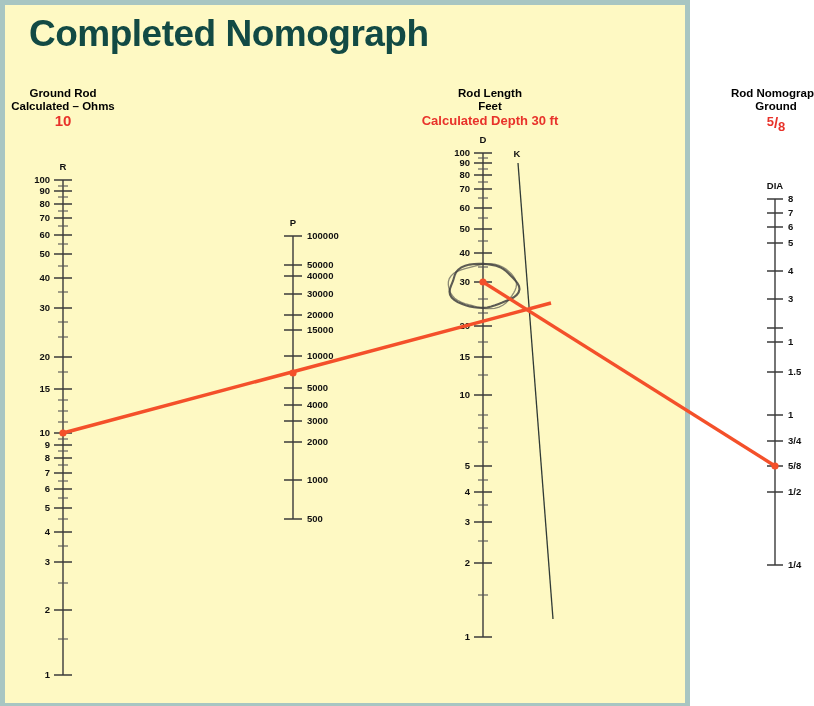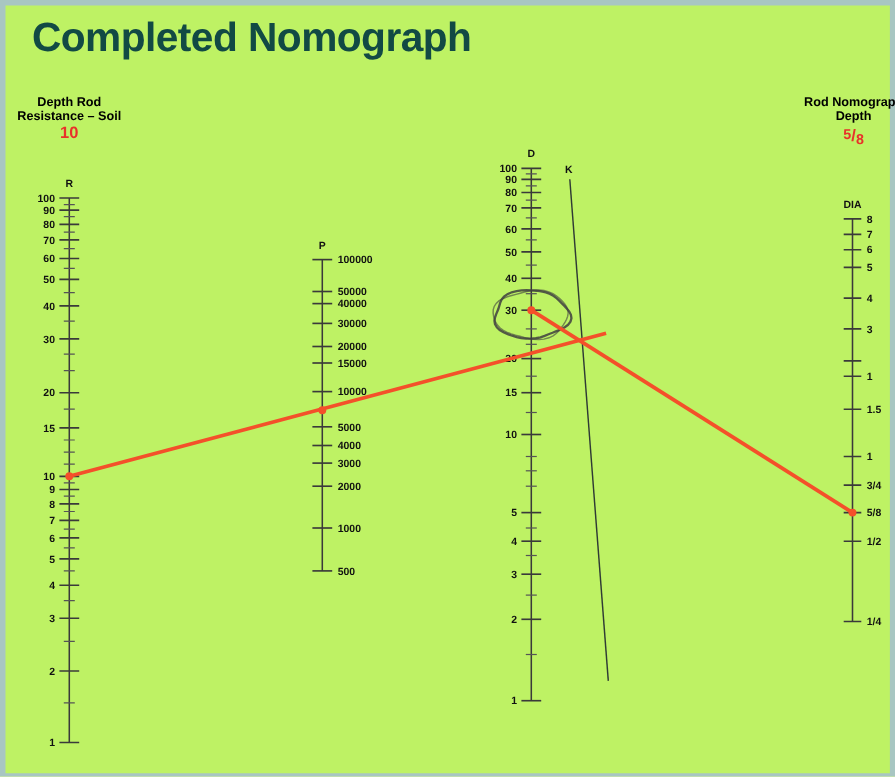--- a/index.html
+++ b/index.html
@@ -9,23 +9,23 @@
   }
   body {
     width: 814px;
     height: 706px;
     font-family: "Liberation Sans", sans-serif;
     overflow: hidden;
   }
   #page {
     position: absolute;
     left: 0; top: 0;
-    width: 814px;
+    width: 690px;
     height: 706px;
-    background: #bef264;
+    background: #fef9c3;
     box-sizing: border-box;
     border-left: 5px solid #a8c6c2;
     border-top: 5px solid #a8c6c2;
     border-right: 5px solid #a8c6c2;
     border-bottom: 3px solid #a8c6c2;
   }
   #title {
     position: absolute;
     left: 24px;
     top: 8px;
@@ -79,30 +79,35 @@
   .tick-label.dia{ text-anchor: start; }
 </style>
 </head>
 <body>
 
 <div id="page">
 
   <div id="title">Completed Nomograph</div>
 
   <div class="col-head" style="left:0px; top:82px; width:116px;">
-    <span>Depth Rod</span><br>
-    <span>Resistance – Soil</span>
+    <span>Ground Rod</span><br>
+    <span>Calculated – Ohms</span>
     <span class="val">10</span>
   </div>
 
 
+  <div class="col-head" style="left:412px; top:82px; width:146px;">
+    <span>Rod Length</span><br>
+    <span>Feet</span>
+    <span class="val small">Calculated Depth 30 ft</span>
+  </div>
 
   <div class="col-head" style="left:712px; top:82px; width:118px;">
     <span>Rod Nomograph</span><br>
-    <span>Depth</span>
+    <span>Ground</span>
     <span class="val">
       <span class="frac"><span class="num">5</span><span class="sl">/</span><span class="den">8</span></span>
     </span>
   </div>
 
   <svg class="nomo" width="814" height="706" viewBox="0 0 814 706">
 
     <g>
       <line x1="58" y1="175" x2="58" y2="670" stroke="#3a3a3a" stroke-width="1.4"></line>
       <g id="gen-R">

